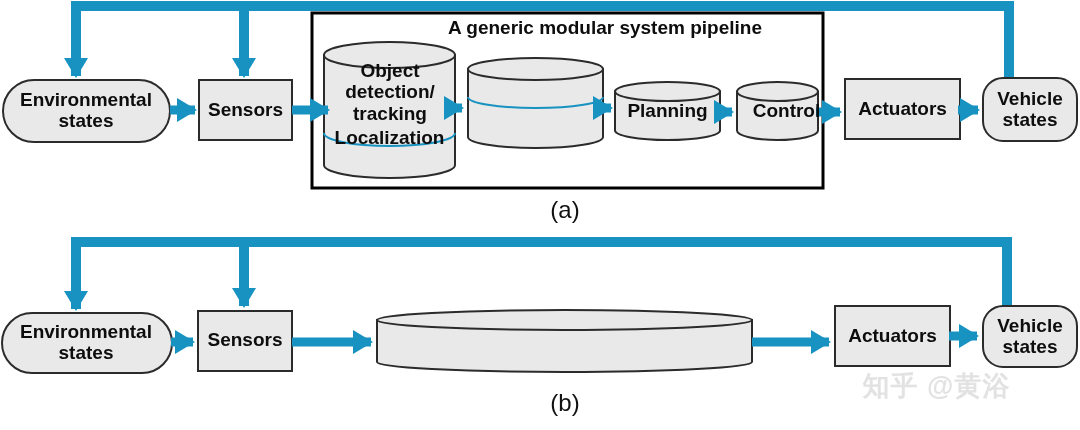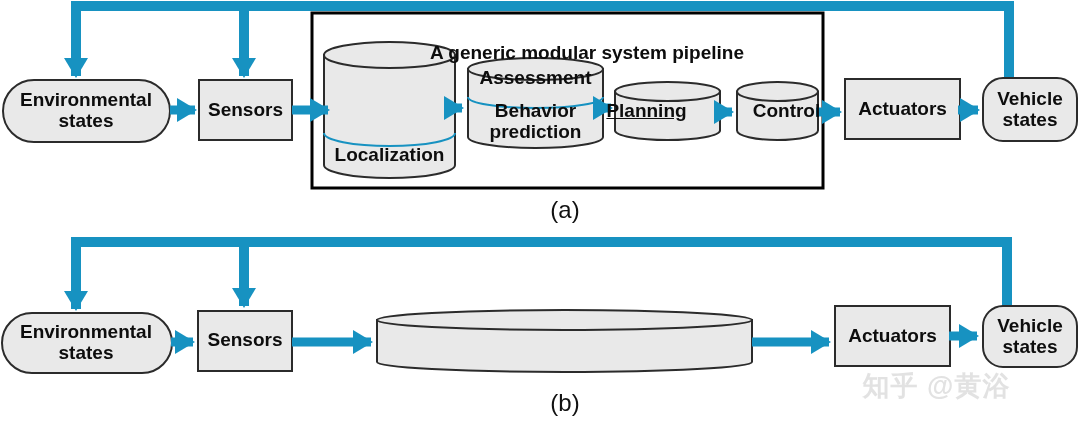--- a/index.html
+++ b/index.html
@@ -106,25 +106,24 @@
     <rect class="shape" x="983" y="306" width="94" height="61" rx="20"></rect>
 
     <line class="edge" x1="171" y1="342" x2="193" y2="342" stroke-width="9" marker-end="url(#ah)"></line>
     <line class="edge" x1="292" y1="342" x2="371" y2="342" stroke-width="9" marker-end="url(#ah)"></line>
     <line class="edge" x1="752" y1="342" x2="829" y2="342" stroke-width="9" marker-end="url(#ah)"></line>
     <line class="edge" x1="949" y1="336" x2="977" y2="336" stroke-width="9" marker-end="url(#ah)"></line>
   </svg>
 
   <div class="lbl" style="left:8px;   top:81px;  width:156px; height:58px;">Environmental states</div>
   <div class="lbl" style="left:199px; top:80px;  width:93px;  height:60px;">Sensors</div>
-  <div class="lbl" style="left:352px; top:15px;  width:470px; height:26px;margin-top:25px;">A generic modular system pipeline</div>
-  <div class="lbl" style="left:327px; top:138px; width:125px; height:34px;">Localization</div>
-  <div class="lbl" style="left:471px; top:61px;  width:129px; height:34px;">Assessment</div>
-  <div class="lbl" style="left:477px; top:97px;  width:117px; height:48px;">Behavior prediction</div>
-  <div class="lbl" style="left:596px; top:89px;  width:101px; height:44px;text-decoration:underline;">Planning</div>
+  <div class="lbl" style="left:370px; top:15px;  width:470px; height:26px;">A generic modular system pipeline</div>
+  <div class="lbl" style="left:334px; top:50px;  width:112px; height:84px;">Object detection/ tracking</div>
+  <div class="lbl" style="left:327px; top:121px; width:125px; height:34px;">Localization</div>
+  <div class="lbl" style="left:617px; top:89px;  width:101px; height:44px;">Planning</div>
   <div class="lbl" style="left:739px; top:89px;  width:95px;  height:44px;">Control</div>
   <div class="lbl" style="left:845px; top:79px;  width:115px; height:60px;">Actuators</div>
   <div class="lbl" style="left:983px; top:78px;  width:94px;  height:62px;">Vehicle states</div>
   <div class="caption" style="left:505px; top:194px; width:120px; height:32px;">(a)</div>
 
   <div class="lbl" style="left:6px;   top:313px; width:160px; height:58px;">Environmental states</div>
   <div class="lbl" style="left:198px; top:310px; width:94px;  height:60px;">Sensors</div>
   <div class="lbl" style="left:835px; top:306px; width:115px; height:60px;">Actuators</div>
   <div class="lbl" style="left:983px; top:305px; width:94px;  height:62px;">Vehicle states</div>
   <div class="caption" style="left:505px; top:387px; width:120px; height:32px;">(b)</div>

